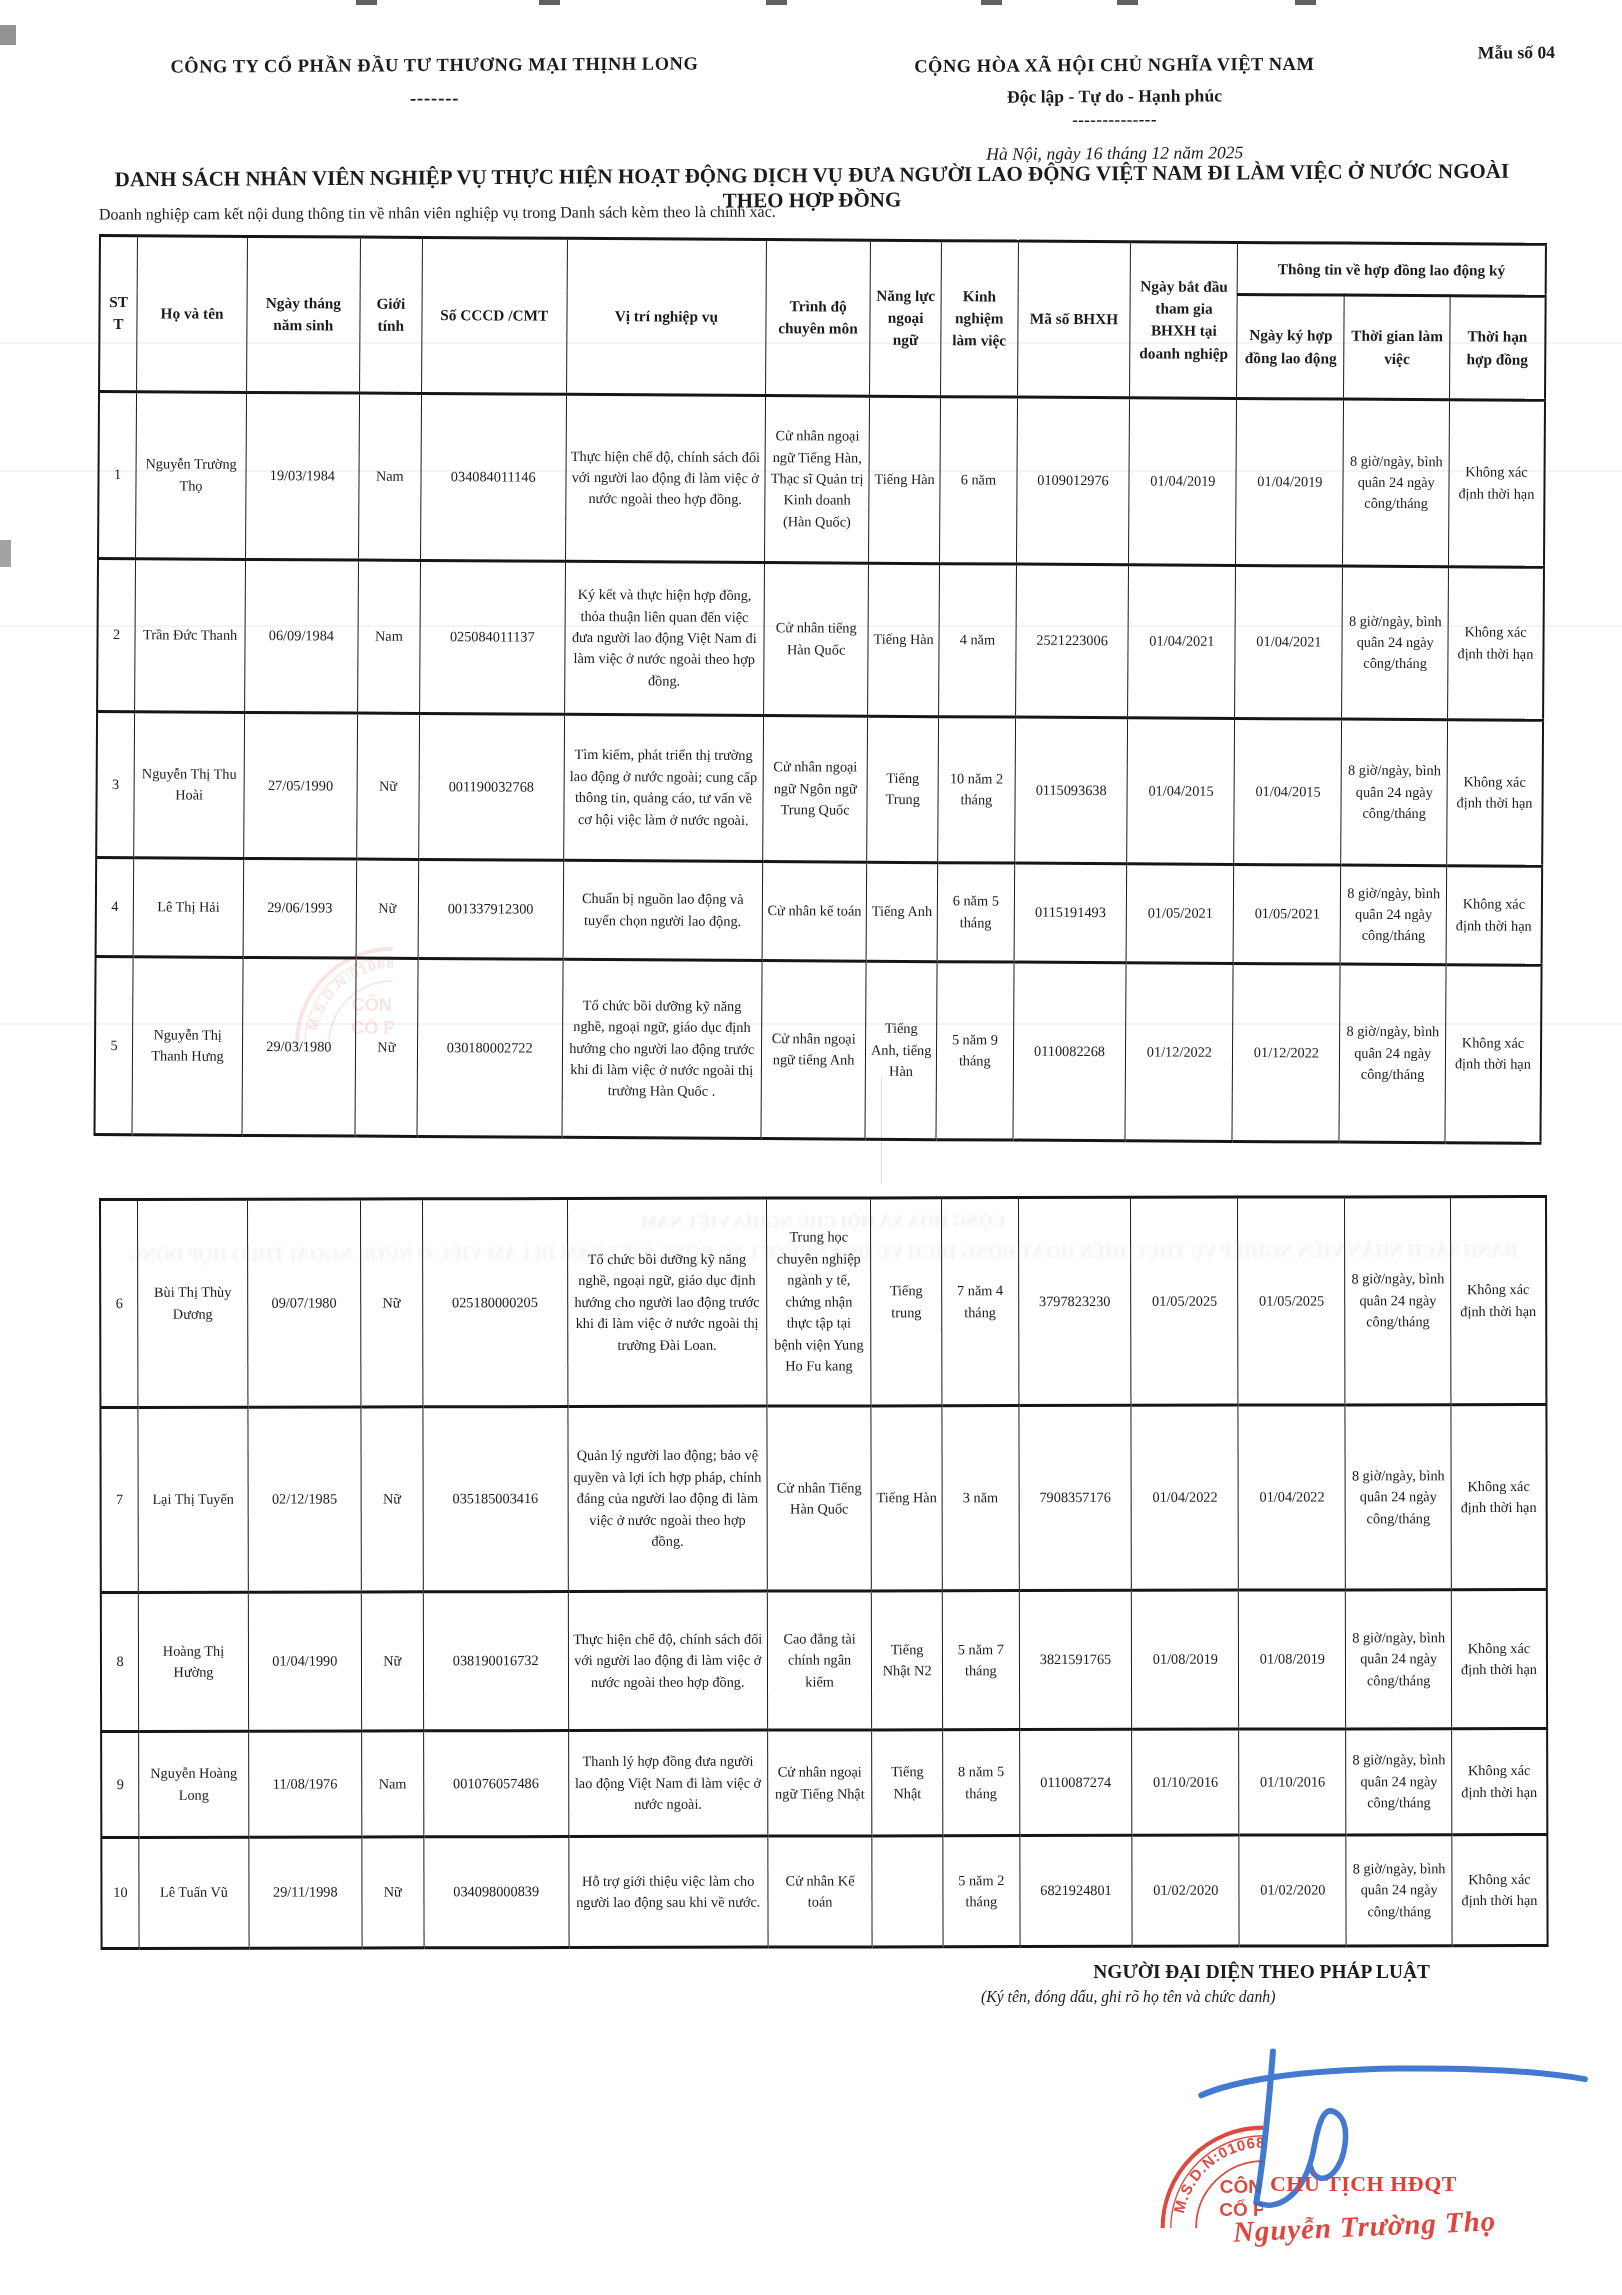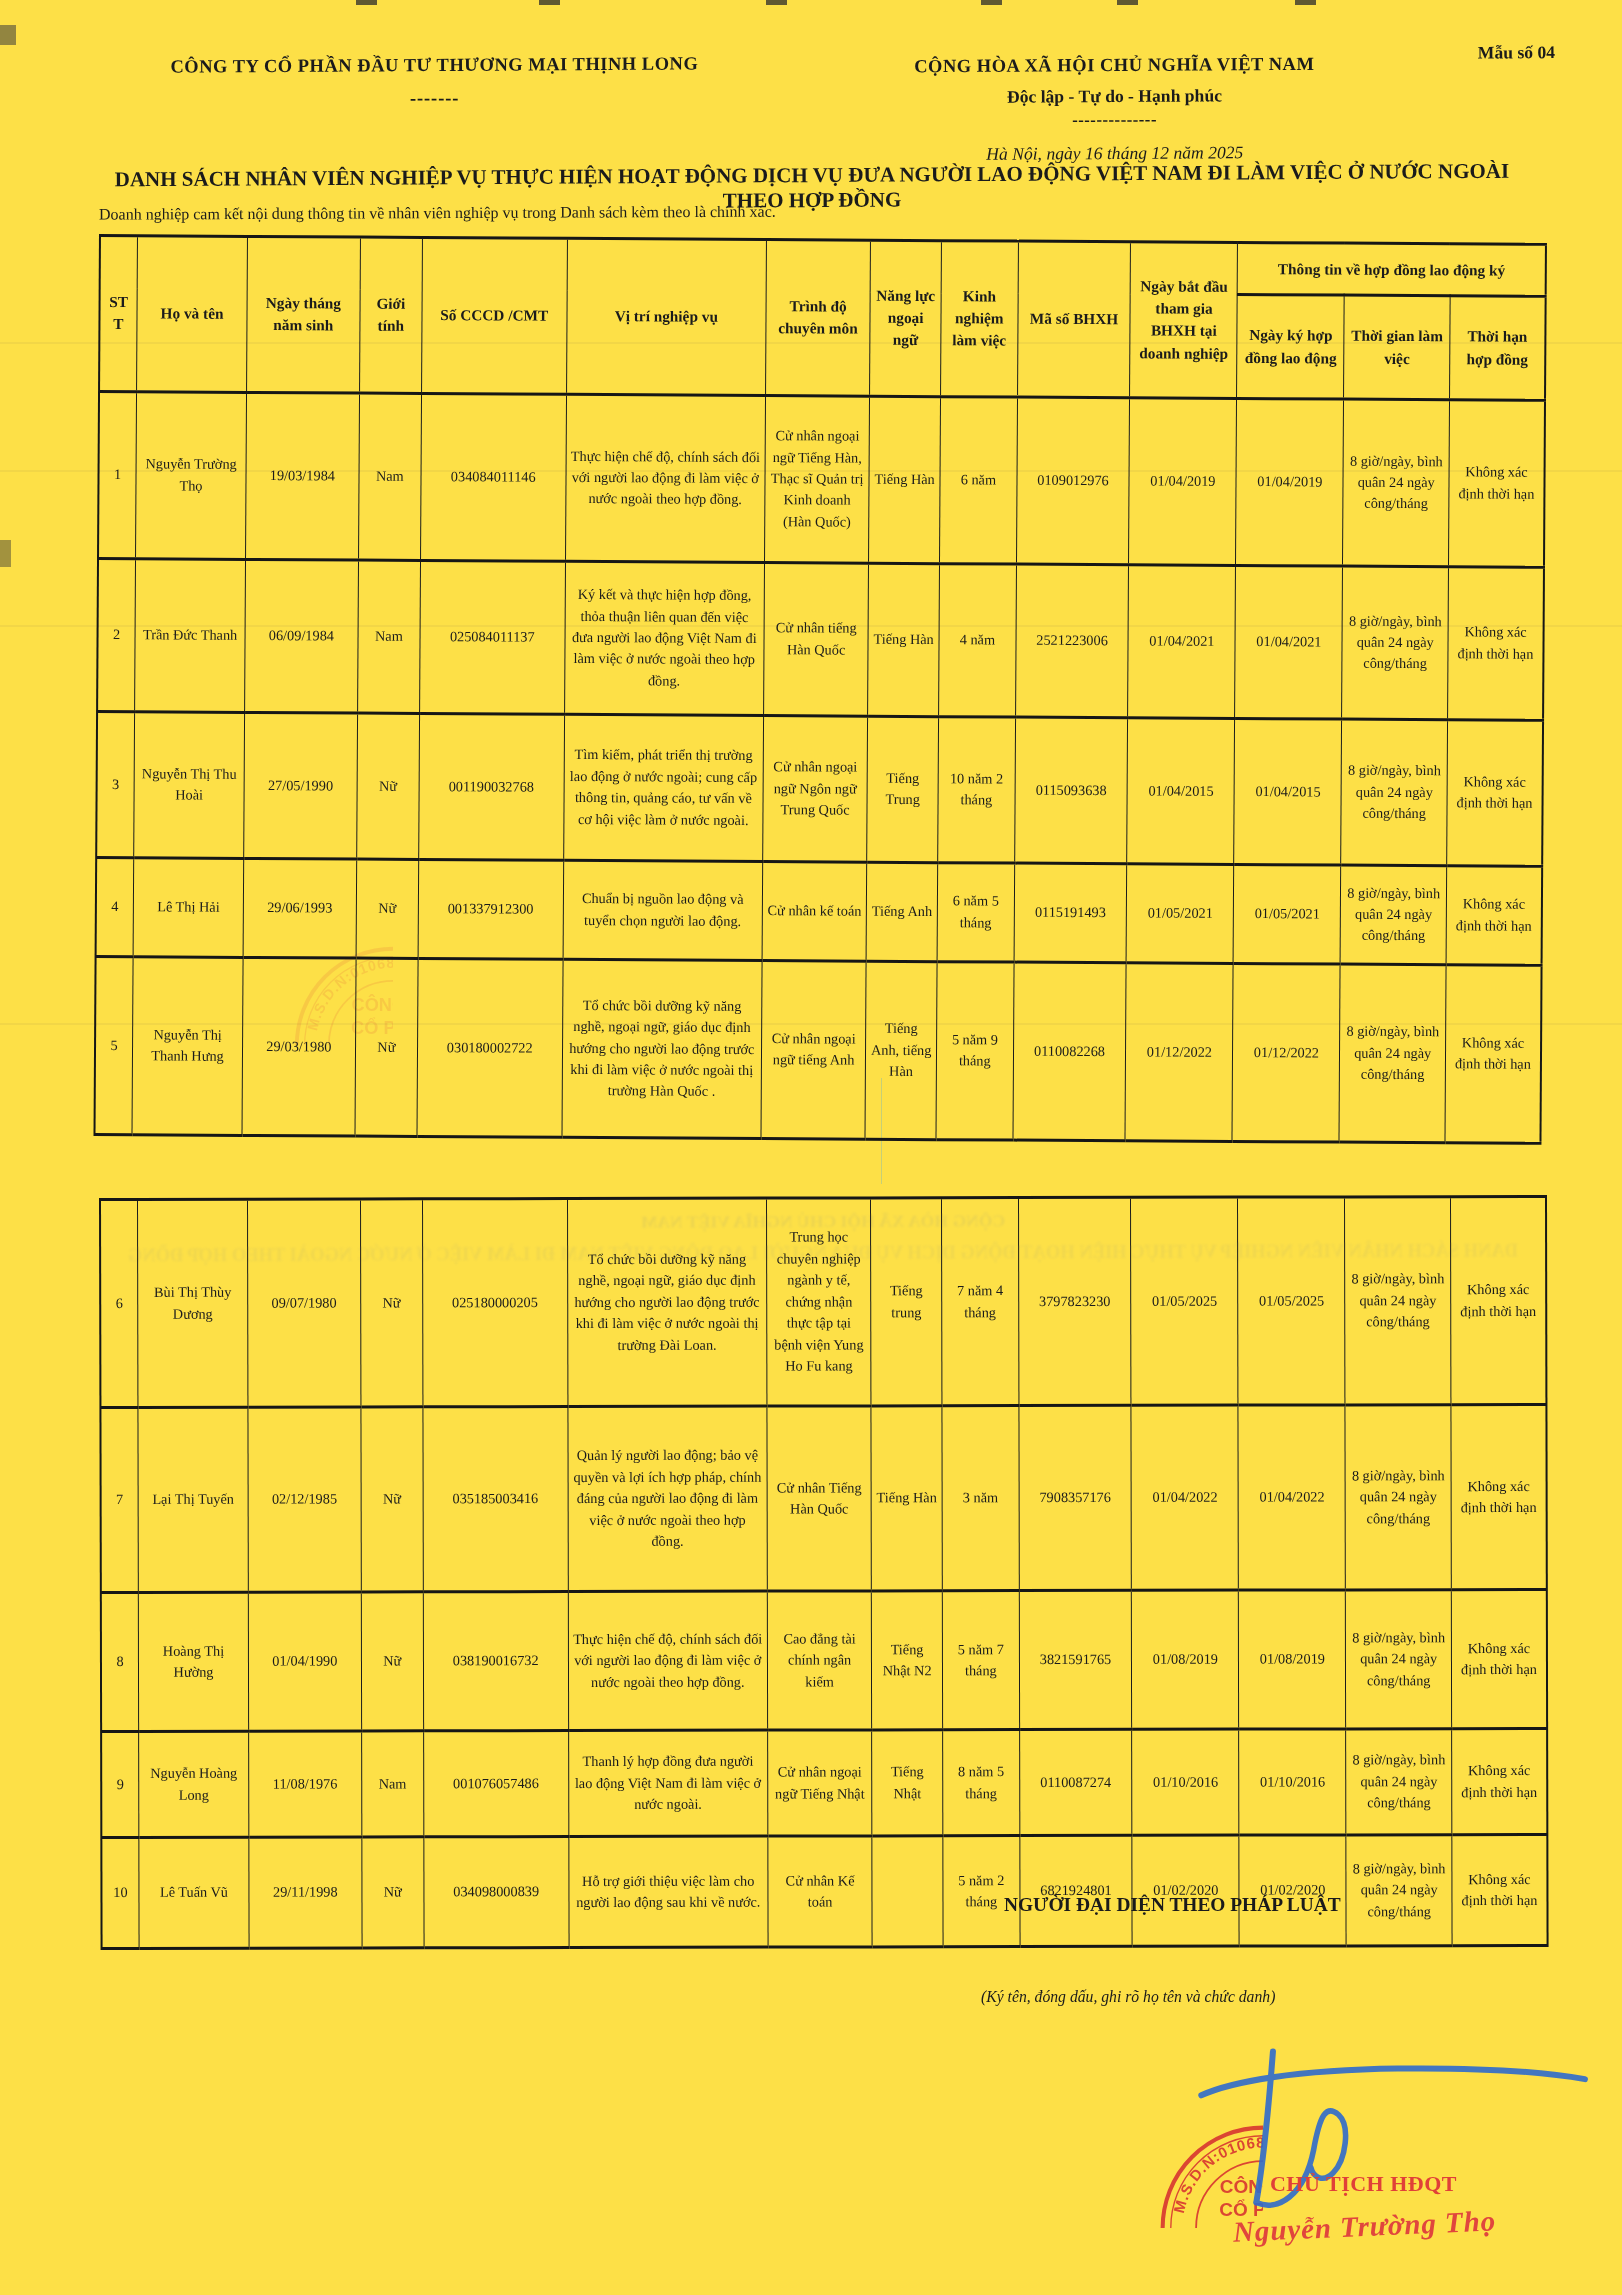--- a/index.html
+++ b/index.html
@@ -1,19 +1,19 @@
 <!DOCTYPE html>
 <html style="font-size:7.4px"><head>
 <meta charset="utf-8">
 <style>
   html,body{margin:0;padding:0;background:#e8e8e6;}
   .page{
     position:relative;
     width:1623px;height:2295px;
-    background:#fde047;
+    background:#ffffff;
     overflow:hidden;
     font-family:"Liberation Serif","DejaVu Serif",serif;
     color:#1b1b1b;
   }
   
   .form-no{position:absolute;left:1277px;top:43px;width:278px;text-align:right;
     font-size:17.6px;font-weight:bold;transform:rotate(-0.4deg);}
   .org-block{position:absolute;left:106px;top:55px;width:657px;text-align:center;
     transform:rotate(-0.35deg);}
   .org-name{font-size:18.5px;font-weight:bold;letter-spacing:0.5px;}
@@ -46,21 +46,21 @@
   #tbody1 tr:nth-child(2){height:153px;}
   #tbody1 tr:nth-child(3){height:146px;}
   #tbody1 tr:nth-child(4){height:99px;}
   #tbody1 tr:nth-child(5){height:178px;}
   #tbody2 tr:nth-child(1){height:208px;}
   #tbody2 tr:nth-child(2){height:185px;}
   #tbody2 tr:nth-child(3){height:139px;}
   #tbody2 tr:nth-child(4){height:106px;}
   #tbody2 tr:nth-child(5){height:111px;}
   
-  .rep-title{position:absolute;left:1004px;top:1894px;width:426px;text-align:left;
+  .rep-title{position:absolute;left:1004px;top:1961px;width:426px;text-align:right;
     font-size:19.4px;font-weight:bold;}
   .rep-note{position:absolute;left:981px;top:1988px;width:472px;text-align:left;
     font-size:15.7px;font-style:italic;}
   .stamp-main{position:absolute;left:1046px;top:2011px;width:217px;height:217px;opacity:.92;}
   .stamp-ghost{position:absolute;left:185px;top:837px;width:208px;height:208px;
     opacity:.13;filter:blur(0.5px);pointer-events:none;}
   .sig{position:absolute;left:1157px;top:2026px;width:463px;height:208px;}
   .chair-title{position:absolute;left:1234px;top:2171px;width:259px;text-align:center;
     font-size:22px;font-weight:bold;color:#e04038;letter-spacing:0.5px;}
   .chair-name{position:absolute;left:1161px;top:2210px;width:407px;text-align:center;

